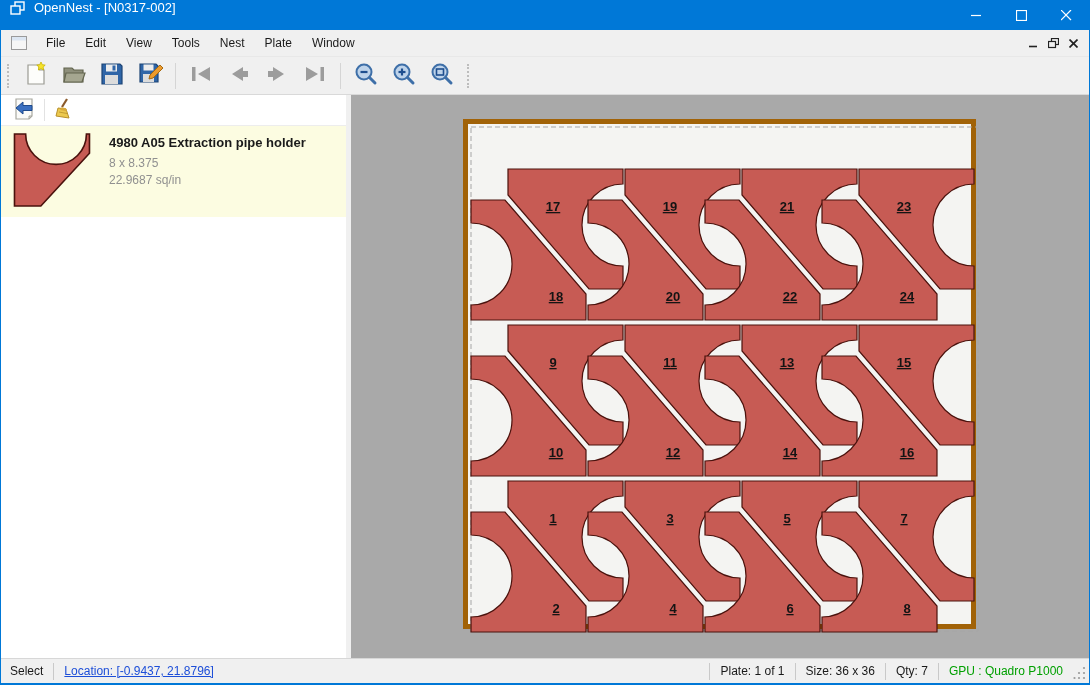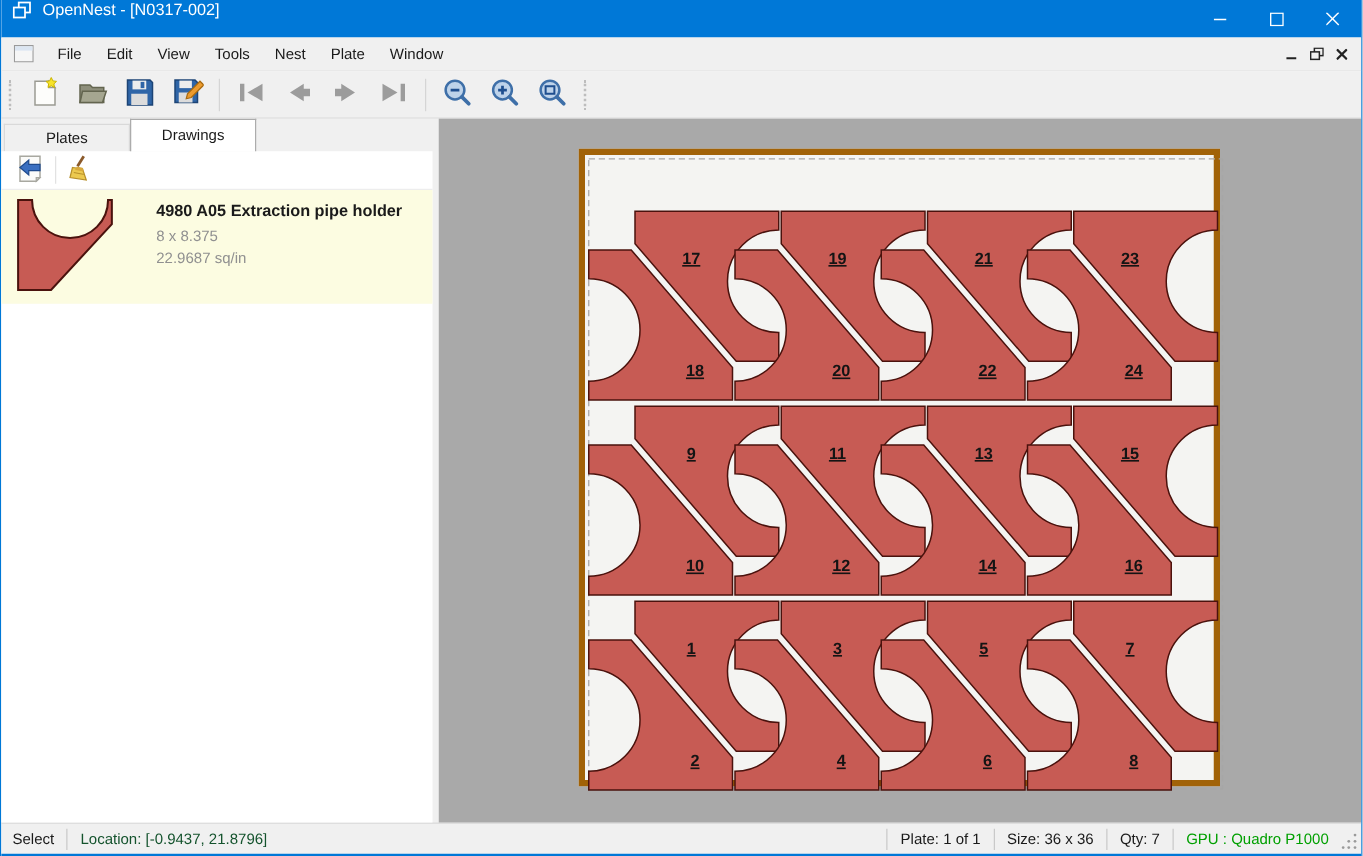--- a/index.html
+++ b/index.html
@@ -37,37 +37,37 @@
   
   .main { flex:1 1 auto; display:flex; min-height:0; }
   .sidebar { width:350px; flex:0 0 auto; background:#F0F0F0; display:flex; flex-direction:column; }
   .tabstrip { height:26px; display:flex; align-items:flex-end; padding-left:2px; background:#F0F0F0; flex:0 0 auto; }
   .tab { width:101px; text-align:center; padding:3px 0 4px 0; background:#F0F0F0; border:1px solid #D9D9D9; border-bottom:none; height:22px; }
   .tab.active { background:#FFFFFF; border:1px solid #ACACAC; border-bottom:none; height:26px; padding-top:5px; position:relative; z-index:2; }
   .sidebar-body { background:#FFFFFF; width:345px; flex:1 1 auto; display:flex; flex-direction:column; position:relative; z-index:1; }
   .panel-toolbar { height:31px; display:flex; align-items:center; padding-left:8px; border-bottom:1px solid #EDEDED; flex:0 0 auto; }
   .pt-btn { width:30px; height:26px; display:flex; align-items:center; justify-content:center; }
   .pt-sep { width:1px; height:22px; background:#E2E2E2; margin:0 5px; }
-  .drawing-item { background:#FCFCE1; display:flex; padding:7px 8px 8px 10px; flex:0 0 auto;gap:16px; }
+  .drawing-item { background:#FCFCE1; display:flex; padding:7px 8px 8px 10px; flex:0 0 auto; }
   .thumb { width:84px; height:76px; flex:0 0 auto; margin-right:14px; }
   .item-text .item-title { font-size:13px; font-weight:bold; margin:2px 0 5px 0; }
   .item-text .meta { color:#909090; line-height:17px; }
 
   
   .canvas { flex:1 1 auto; background:#A9A9A9; position:relative; overflow:hidden; }
   .plate { position:absolute; left:112px; top:24px; width:513px; height:510px; background:#F4F4F2; border:5px solid #a16207; }
   .plate svg { display:block; }
   .part-label { font-family:"Liberation Sans","DejaVu Sans",sans-serif; font-size:13px; font-weight:bold; fill:#141414; text-decoration:underline; }
 
   
   .statusbar { height:25px; background:#F0F0F0; border-top:1px solid #D7D7D7; display:flex; align-items:center; flex:0 0 auto; font-size:12px; }
   .sb-cell { padding:0 10px; display:flex; align-items:center; height:16px; }
   .sb-mode { padding-left:9px; min-width:42px; }
   .sb-div { width:1px; height:17px; background:#C9C9C9; }
-  .sb-loc { color:#14532d; }
+  .sb-loc { color:#1d4ed8;text-decoration:underline; }
   .sb-right { margin-left:auto; display:flex; align-items:center; height:100%; }
   .sb-right .sb-cell { border-left:1px solid #C9C9C9; height:17px; }
   .sb-gpu { color:#00A000; }
   .resize-grip { width:14px; height:20px; margin-right:2px; }
   .win-bottom { height:2px; background:#0078D7; flex:0 0 auto; }
 </style>
 </head>
 <body>
 
 <div class="window">
@@ -239,24 +239,20 @@
         </svg>
       </span>
     </div>
 
     <div class="grip"></div>
 
   </div>
 
   <div class="main">
     <div class="sidebar">
-      <div class="tabstrip">
-        <div class="tab">Plates</div>
-        <div class="tab active">Drawings</div>
-      </div>
       <div class="sidebar-body">
         <div class="panel-toolbar">
           <div class="pt-btn">
             <span>
               <svg width="24" height="24" viewBox="0 0 24 24">
                 <path d="M4 2 h16 v17 l-3 3 H4 z" fill="#FBFBF9" stroke="#A8A8A0" stroke-width="1.2"></path>
                 <path d="M20 19 l-3 3 v-3 z" fill="#D8D8D0" stroke="#A8A8A0" stroke-width="1"></path>
                 <path d="M4 11 l7 -6 v3.5 h9 v5 h-9 v3.5 z" fill="#3A6FC0" stroke="#1F4A8C" stroke-width="1"></path>
               </svg>
             </span>

